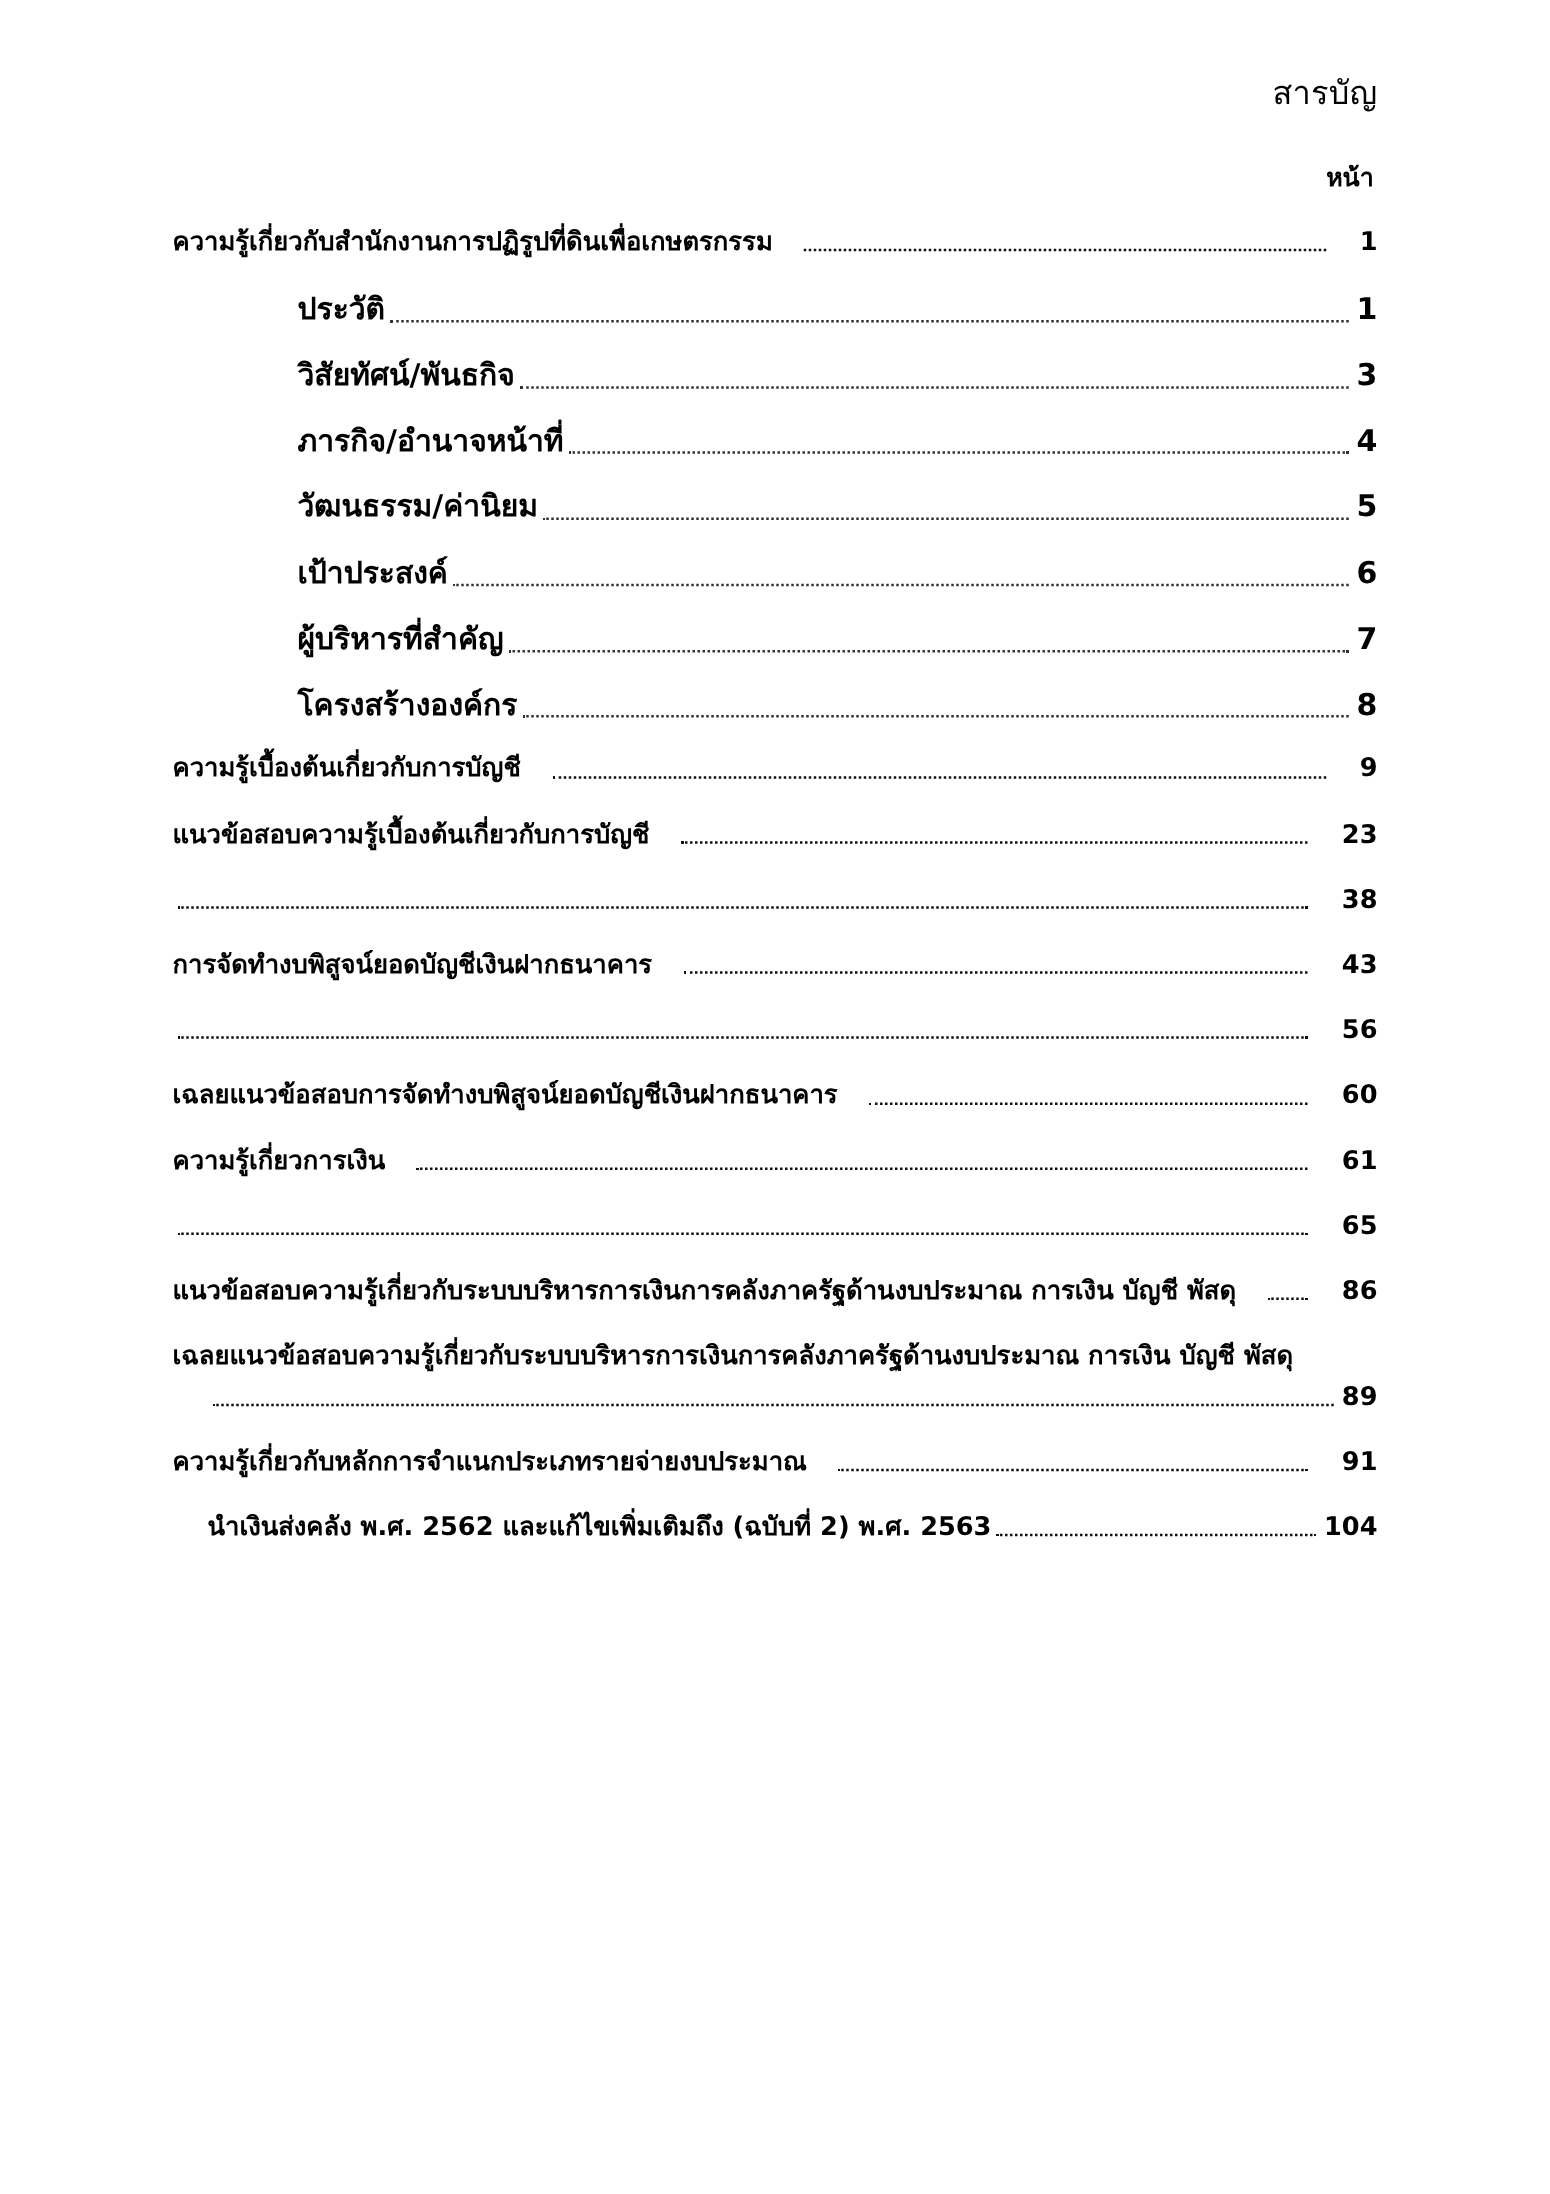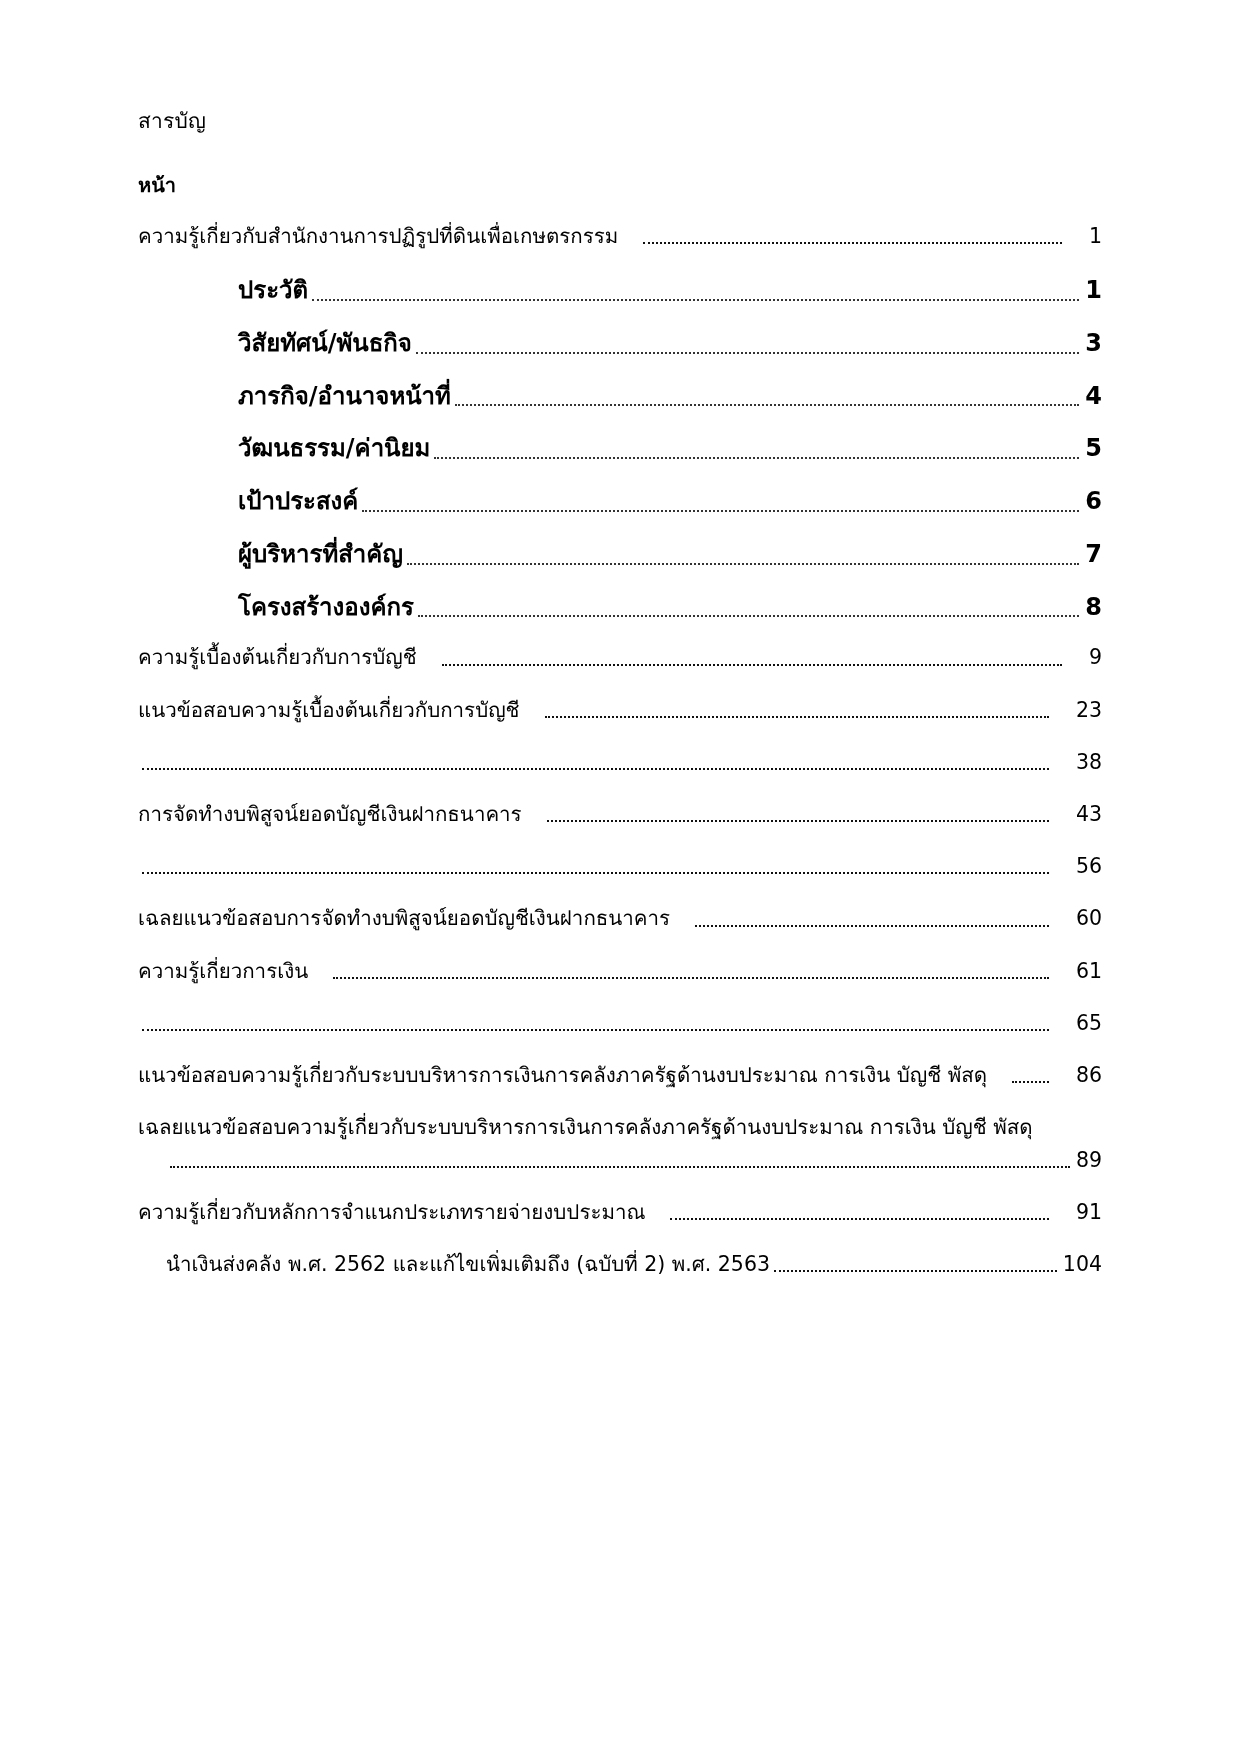--- a/index.html
+++ b/index.html
@@ -16,47 +16,47 @@
     overflow: hidden;
   }
   .page {
     position: relative;
     width: 1240px;
     height: 1755px;
     box-sizing: border-box;
     padding: 0 138px;
   }
   .doc-title {
-    text-align: left;
-    font-size: 21px;
-    margin-top: 104px;
+    text-align: right;
+    font-size: 26px;
+    margin-top: 53px;
     letter-spacing: 0.2px;
   }
   .page-col-header {
-    text-align: left;
+    text-align: right;
     font-size: 20px;
     font-weight: bold;
     margin-top: 32px;
     padding-right: 3px;
   }
 
   
   .toc {
     margin-top: 22px;
   }
   .toc-row {
     display: flex;
     align-items: flex-end;
     font-size: 20.5px;
     line-height: 1.28;
     margin-bottom: 24px;
     white-space: nowrap;
   }
   .toc-row.level-1 {
-    font-weight: normal;
+    font-weight: bold;
     margin-bottom: 26px;
     gap: 21px;
   }
   .toc-row.level-2 {
     font-weight: bold;
     font-size: 24px;
     padding-left: 100px;
     margin-bottom: 22px;
   }
   .toc-label {

